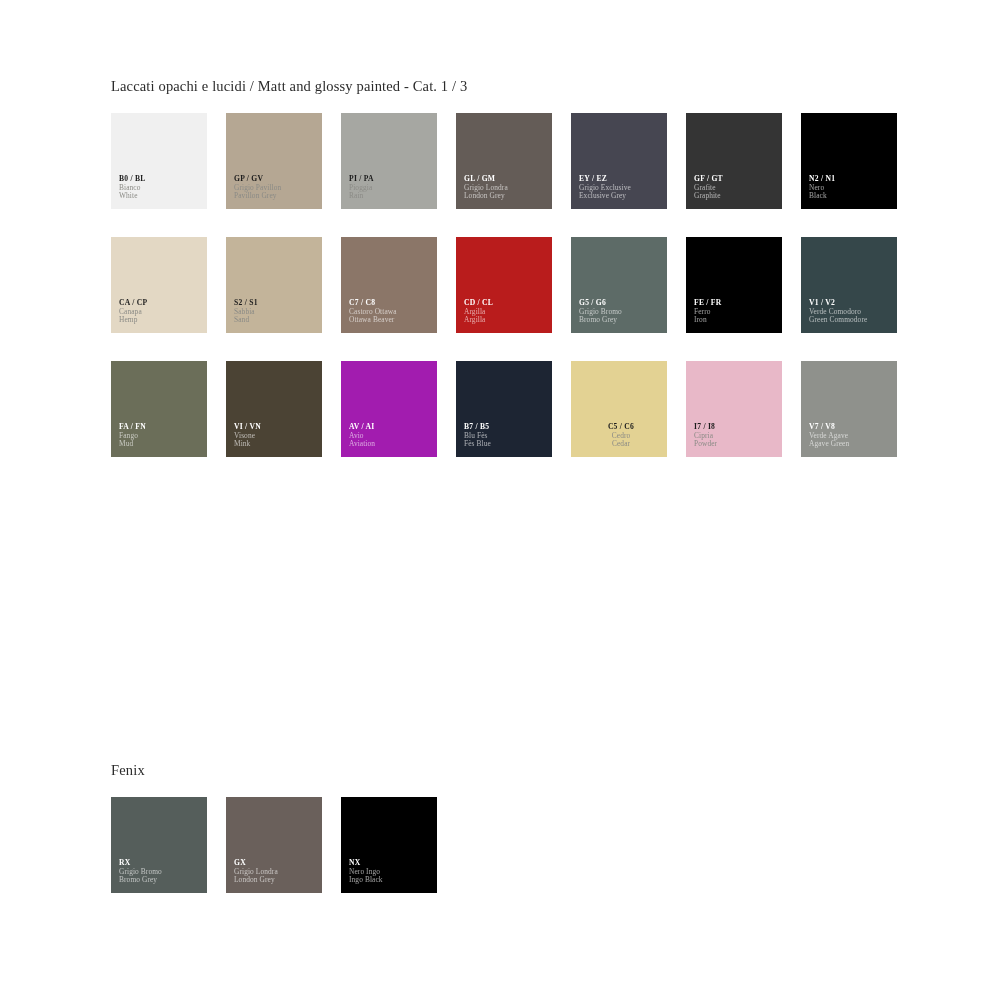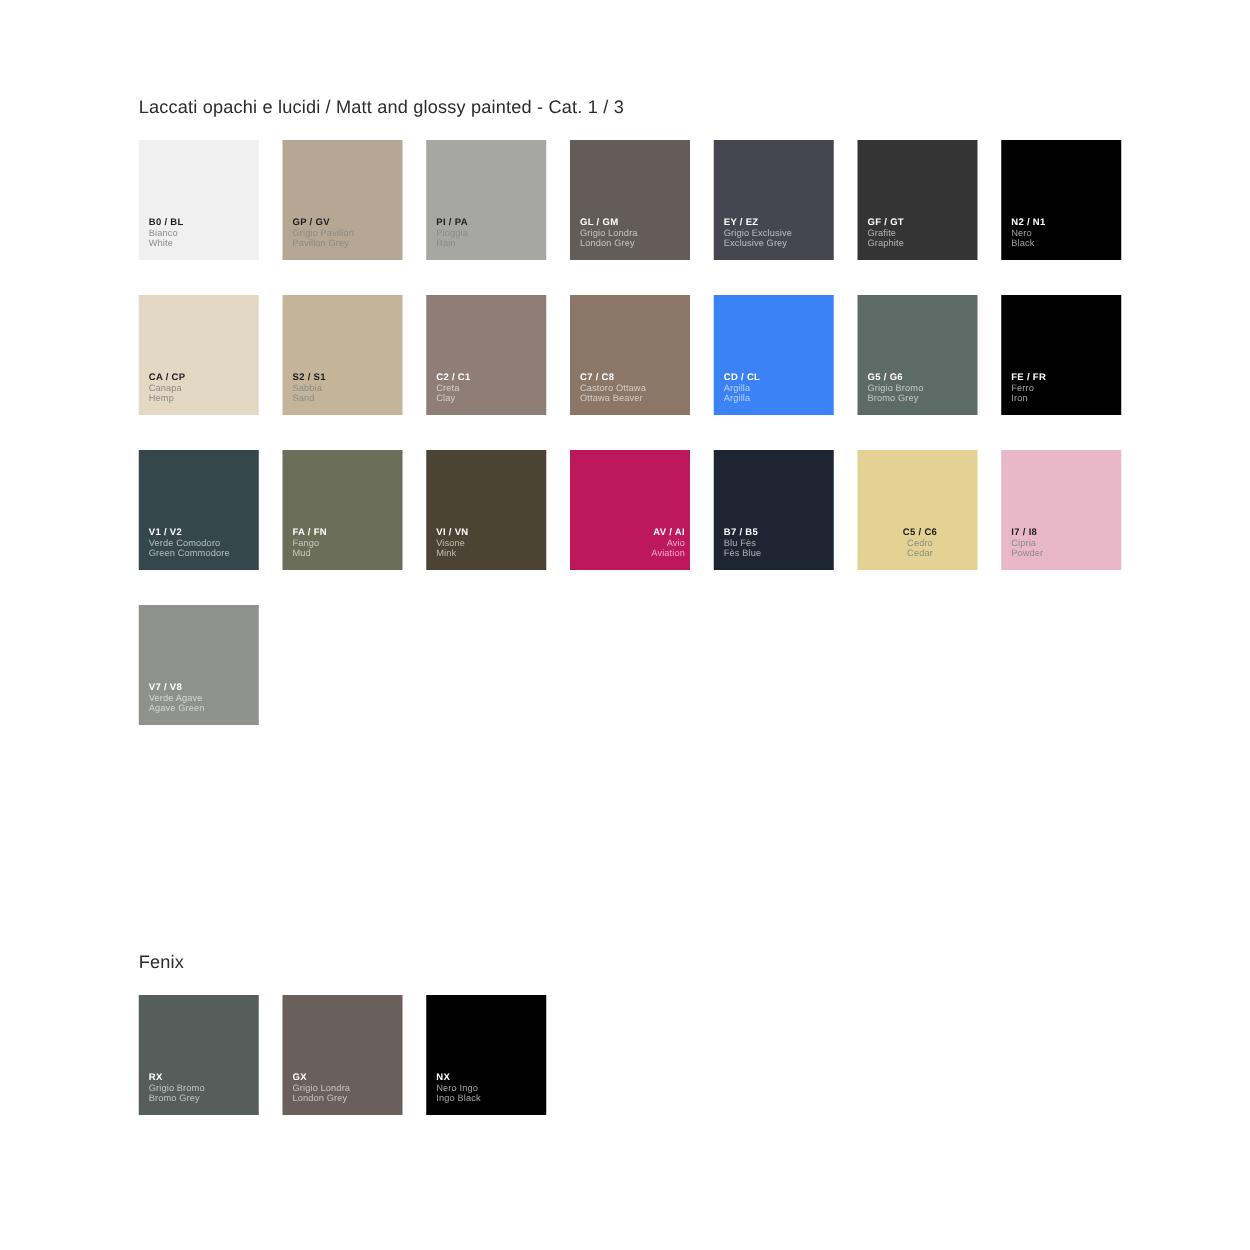--- a/index.html
+++ b/index.html
@@ -11,20 +11,21 @@
     background: #ffffff;
     font-family: "Liberation Sans", sans-serif;
     -webkit-font-smoothing: antialiased;
   }
   #page {
     position: relative;
     width: 1000px;
     height: 1000px;
     overflow: hidden;
     background: #ffffff;
+    font-family: Liberation Serif, serif;
   }
   .section {
     position: absolute;
     left: 111px;
   }
   .section-title {
     font-size: 14.5px;
     font-weight: 400;
     color: #2b2b2b;
     letter-spacing: 0.15px;
@@ -161,39 +162,30 @@
         <div class="swatch-cell">
           <div class="swatch tone-dark" style="background: rgb(195, 180, 154);">
             <div class="swatch-labels">
               <span class="swatch-code">S2 / S1</span>
               <span class="swatch-it">Sabbia</span>
               <span class="swatch-en">Sand</span>
             </div>
           </div>
         </div>
         <div class="swatch-cell">
-          <div class="swatch tone-light" style="background: rgb(142, 126, 117);">
-            <div class="swatch-labels">
-              <span class="swatch-code">C2 / C1</span>
-              <span class="swatch-it">Creta</span>
-              <span class="swatch-en">Clay</span>
-            </div>
-          </div>
-        </div>
-        <div class="swatch-cell">
           <div class="swatch tone-light" style="background: rgb(139, 118, 104);">
             <div class="swatch-labels">
               <span class="swatch-code">C7 / C8</span>
               <span class="swatch-it">Castoro Ottawa</span>
               <span class="swatch-en">Ottawa Beaver</span>
             </div>
           </div>
         </div>
         <div class="swatch-cell">
-          <div class="swatch tone-light" style="background: #3b82f6; padding-left: 12px;">
+          <div class="swatch tone-light" style="background: #b91c1c; padding-left: 12px;">
             <div class="swatch-labels">
               <span class="swatch-code">CD / CL</span>
               <span class="swatch-it">Argilla</span>
               <span class="swatch-en">Argilla</span>
             </div>
           </div>
         </div>
         <div class="swatch-cell">
           <div class="swatch tone-light" style="background: rgb(93, 107, 103);">
             <div class="swatch-labels">
@@ -233,21 +225,21 @@
         <div class="swatch-cell">
           <div class="swatch tone-light" style="background: rgb(75, 67, 52); padding-left: 44px;">
             <div class="swatch-labels">
               <span class="swatch-code">VI / VN</span>
               <span class="swatch-it">Visone</span>
               <span class="swatch-en">Mink</span>
             </div>
           </div>
         </div>
         <div class="swatch-cell">
-          <div class="swatch tone-light" style="background: #be185d; text-align: right;">
+          <div class="swatch tone-light" style="background: #a21caf;">
             <div class="swatch-labels">
               <span class="swatch-code">AV / AI</span>
               <span class="swatch-it">Avio</span>
               <span class="swatch-en">Aviation</span>
             </div>
           </div>
         </div>
         <div class="swatch-cell">
           <div class="swatch tone-light" style="background: rgb(29, 37, 51);">
             <div class="swatch-labels">

